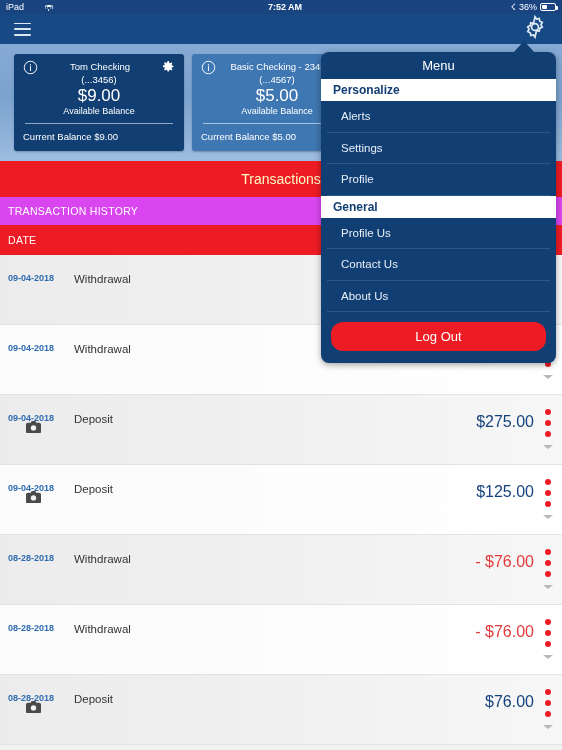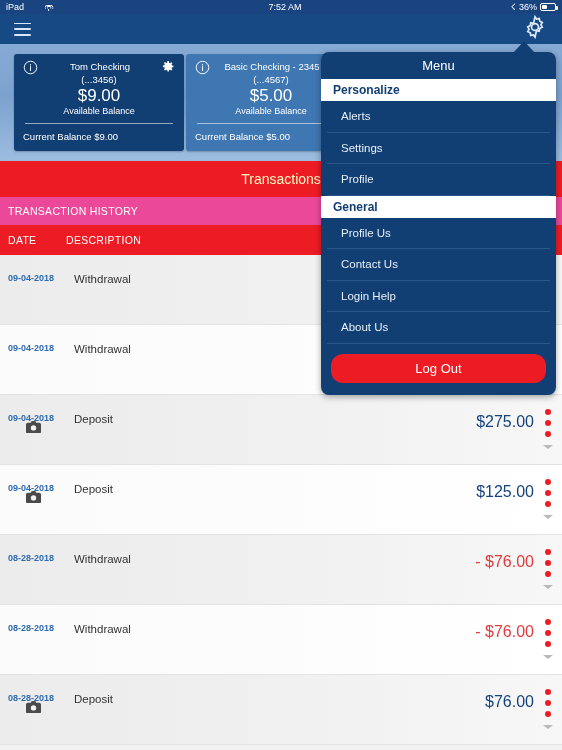--- a/index.html
+++ b/index.html
@@ -11,21 +11,21 @@
     position:relative;
   }
 
   
   .statusbar {
     height:14px; background:#1a4480; color:#ffffff;
     display:flex; align-items:center; padding:0 6px;
     font-size:9px; position:relative;
   }
   .sb-left { display:flex; align-items:center; gap:20px; }
-  .sb-center { position:absolute; left:0; right:0; text-align:center; font-weight:normal; font-size:9px;margin-left:8px; }
+  .sb-center { position:absolute; left:0; right:0; text-align:center; font-weight:bold; font-size:9px;margin-left:8px; }
   .sb-right { margin-left:auto; display:flex; align-items:center; gap:3px; position:relative; z-index:2; }
   .wifi-ico { display:inline-block; width:9px; height:8px; position:relative; }
   .wifi-ico i {
     position:absolute; border:1.1px solid #fff; border-bottom:none;
     border-radius:50% 50% 0 0; left:50%; transform:translateX(-50%); bottom:2px;
   }
   .wifi-ico i:nth-child(1){ width:9px; height:4.5px; }
   .wifi-ico i:nth-child(2){ width:5px; height:2.6px; }
   .wifi-ico i:nth-child(3){ width:1.8px; height:1.8px; background:#fff; border-radius:50%; bottom:0; border:none; }
   .bt-ico { font-size:9px; line-height:9px; }
@@ -47,21 +47,21 @@
   }
   .hamburger { width:17px; height:13px; display:flex; flex-direction:column; justify-content:space-between; cursor:pointer; }
   .hamburger span { display:block; height:1.6px; background:#dde7f2; border-radius:1px; }
   .gear-big { width:26px; height:26px; }
 
   
   .accounts {
     height:117px;
     background:linear-gradient(180deg,#86aad4 0%,#7ba2ce 45%,#9dbde0 100%);
     padding:10px 14px 0 14px;
-    display:flex; gap:2px; position:relative;
+    display:flex; gap:8px; position:relative;
   }
   .acct-card {
     width:170px; height:97px; border-radius:3px;
     padding:6px 9px 0 9px; color:#ffffff; position:relative;
     box-shadow:0 1px 2px rgba(0,0,0,.25);
   }
   .acct-card.primary { background:#123f73; }
   .acct-card.secondary { background:#3f77b2; }
   .acct-top { display:flex; align-items:flex-start; justify-content:space-between; height:15px; }
   .info-ico { width:15px; height:15px; flex:0 0 auto; }
@@ -73,21 +73,21 @@
   .acct-rule { height:1px; background:rgba(255,255,255,.55); margin:7px 2px 0 2px; }
   .acct-current { text-align:left; font-size:9.5px; margin-top:7px; white-space:nowrap; }
 
   
   .tx-title-bar {
     height:36px; background:#ed1c24; color:#fef9c3;
     display:flex; align-items:center; justify-content:center;
     font-size:14px;
   }
   .tx-history-bar {
-    height:28px; background:#ec4899; color:#fff;
+    height:28px; background:#d946ef; color:#fff;
     display:flex; align-items:center; padding-left:8px;
     font-size:10.5px; letter-spacing:.3px;
   }
   .tx-col-head {
     height:30px; background:#ed1c24; color:#fff;
     display:flex; align-items:center; font-size:10.5px; letter-spacing:.3px;
   }
   .tx-col-head .c-date { width:66px; padding-left:8px; }
   .tx-col-head .c-desc { flex:1; }
 
@@ -233,21 +233,20 @@
 <div class="tx-title-bar">
   <span>Transactions</span>
 </div>
 
 <div class="tx-history-bar">
   <span>TRANSACTION HISTORY</span>
 </div>
 
 <div class="tx-col-head">
   <span class="c-date">DATE</span>
-  <span class="c-desc">DESCRIPTION</span>
 </div>
 
 <div class="tx-list" id="tx-list">
     <div class="tx-row odd">
       <div class="tx-date">09-04-2018</div>
       <div class="tx-desc">Withdrawal</div>
       <div class="tx-amt debit"></div>
       <div class="row-actions">
         <span class="dot"></span>
         <span class="dot"></span>
@@ -340,19 +339,18 @@
   <div class="pop-title">Menu</div>
 
   <div class="pop-section">Personalize</div>
   <div class="pop-item">Alerts</div>
   <div class="pop-item">Settings</div>
   <div class="pop-item">Profile</div>
 
   <div class="pop-section">General</div>
   <div class="pop-item">Profile Us</div>
   <div class="pop-item">Contact Us</div>
-  <div class="pop-item">Login Help</div>
   <div class="pop-item">About Us</div>
 
   <div class="logout-wrap">
     <button class="logout-btn">Log Out</button>
   </div>
 </div>
 
 </body></html>

